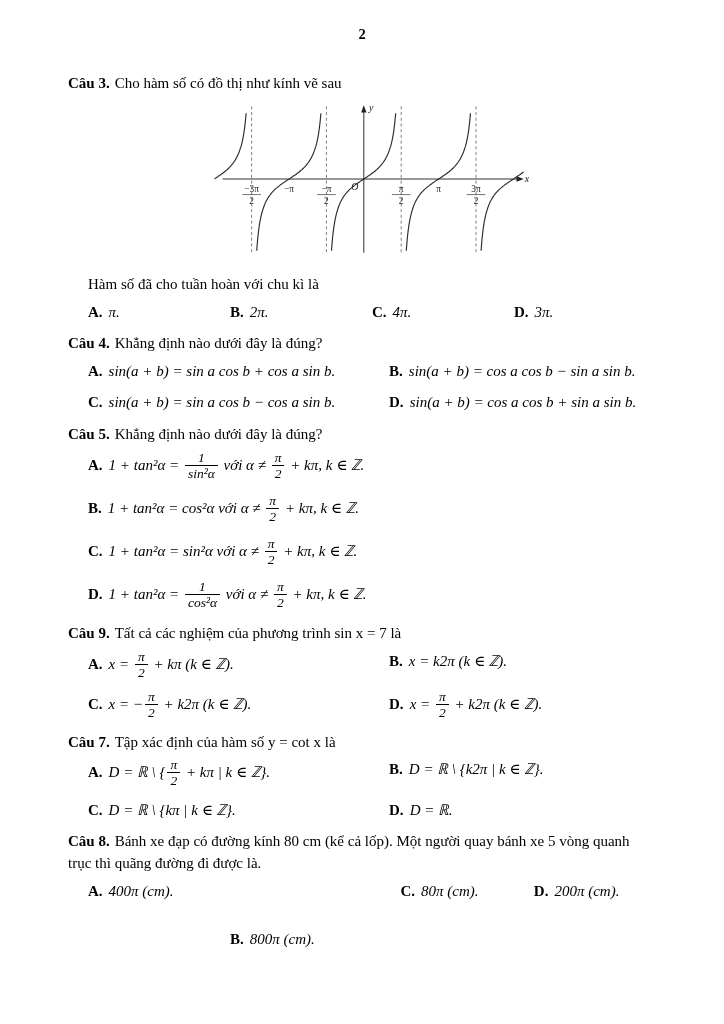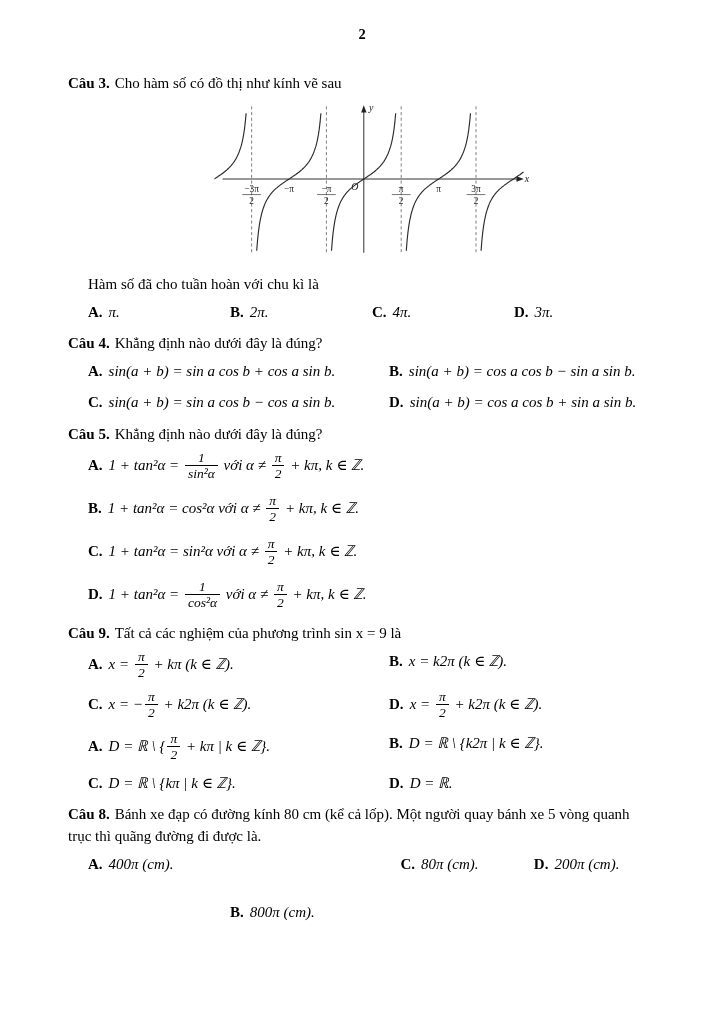--- a/index.html
+++ b/index.html
@@ -96,30 +96,31 @@
     <p class="stem"><b class="qlabel">Câu 5.</b><span>Khẳng định nào dưới đây là đúng?</span></p>
     <div class="opts stack">
       <span class="opt"><b>A.</b><span class="math">1 + tan²α = <span class="frac"><span class="num">1</span><span class="den">sin²α</span></span> với α ≠ <span class="frac"><span class="num">π</span><span class="den">2</span></span> + kπ, k ∈ ℤ.</span></span>
       <span class="opt"><b>B.</b><span class="math">1 + tan²α = cos²α với α ≠ <span class="frac"><span class="num">π</span><span class="den">2</span></span> + kπ, k ∈ ℤ.</span></span>
       <span class="opt"><b>C.</b><span class="math">1 + tan²α = sin²α với α ≠ <span class="frac"><span class="num">π</span><span class="den">2</span></span> + kπ, k ∈ ℤ.</span></span>
       <span class="opt"><b>D.</b><span class="math">1 + tan²α = <span class="frac"><span class="num">1</span><span class="den">cos²α</span></span> với α ≠ <span class="frac"><span class="num">π</span><span class="den">2</span></span> + kπ, k ∈ ℤ.</span></span>
     </div>
   </section>
 
   <section class="question">
-    <p class="stem"><b class="qlabel">Câu 9.</b><span>Tất cả các nghiệm của phương trình sin x = 9 là</span></p>
+    <p class="stem"><b class="qlabel">Câu 9.</b><span>Tất cả các nghiệm của phương trình sin x = 7 là</span></p>
     <div class="opts grid2">
       <span class="opt"><b>A.</b><span class="math">x = <span class="frac"><span class="num">π</span><span class="den">2</span></span> + kπ  (k ∈ ℤ).</span></span>
       <span class="opt"><b>B.</b><span class="math">x = k2π  (k ∈ ℤ).</span></span>
       <span class="opt"><b>C.</b><span class="math">x = −<span class="frac"><span class="num">π</span><span class="den">2</span></span> + k2π  (k ∈ ℤ).</span></span>
       <span class="opt"><b>D.</b><span class="math">x = <span class="frac"><span class="num">π</span><span class="den">2</span></span> + k2π  (k ∈ ℤ).</span></span>
     </div>
   </section>
 
   <section class="question">
+    <p class="stem"><b class="qlabel">Câu 7.</b><span>Tập xác định của hàm số y = cot x là</span></p>
     <div class="opts grid2">
       <span class="opt"><b>A.</b><span class="math">D = ℝ \ {<span class="frac"><span class="num">π</span><span class="den">2</span></span> + kπ | k ∈ ℤ}.</span></span>
       <span class="opt"><b>B.</b><span class="math">D = ℝ \ {k2π | k ∈ ℤ}.</span></span>
       <span class="opt"><b>C.</b><span class="math">D = ℝ \ {kπ | k ∈ ℤ}.</span></span>
       <span class="opt"><b>D.</b><span class="math">D = ℝ.</span></span>
     </div>
   </section>
 
   <section class="question">
     <p class="stem"><b class="qlabel">Câu 8.</b><span>Bánh xe đạp có đường kính 80 cm (kể cả lốp). Một người quay bánh xe 5 vòng quanh trục thì quãng đường đi được là.</span></p>

